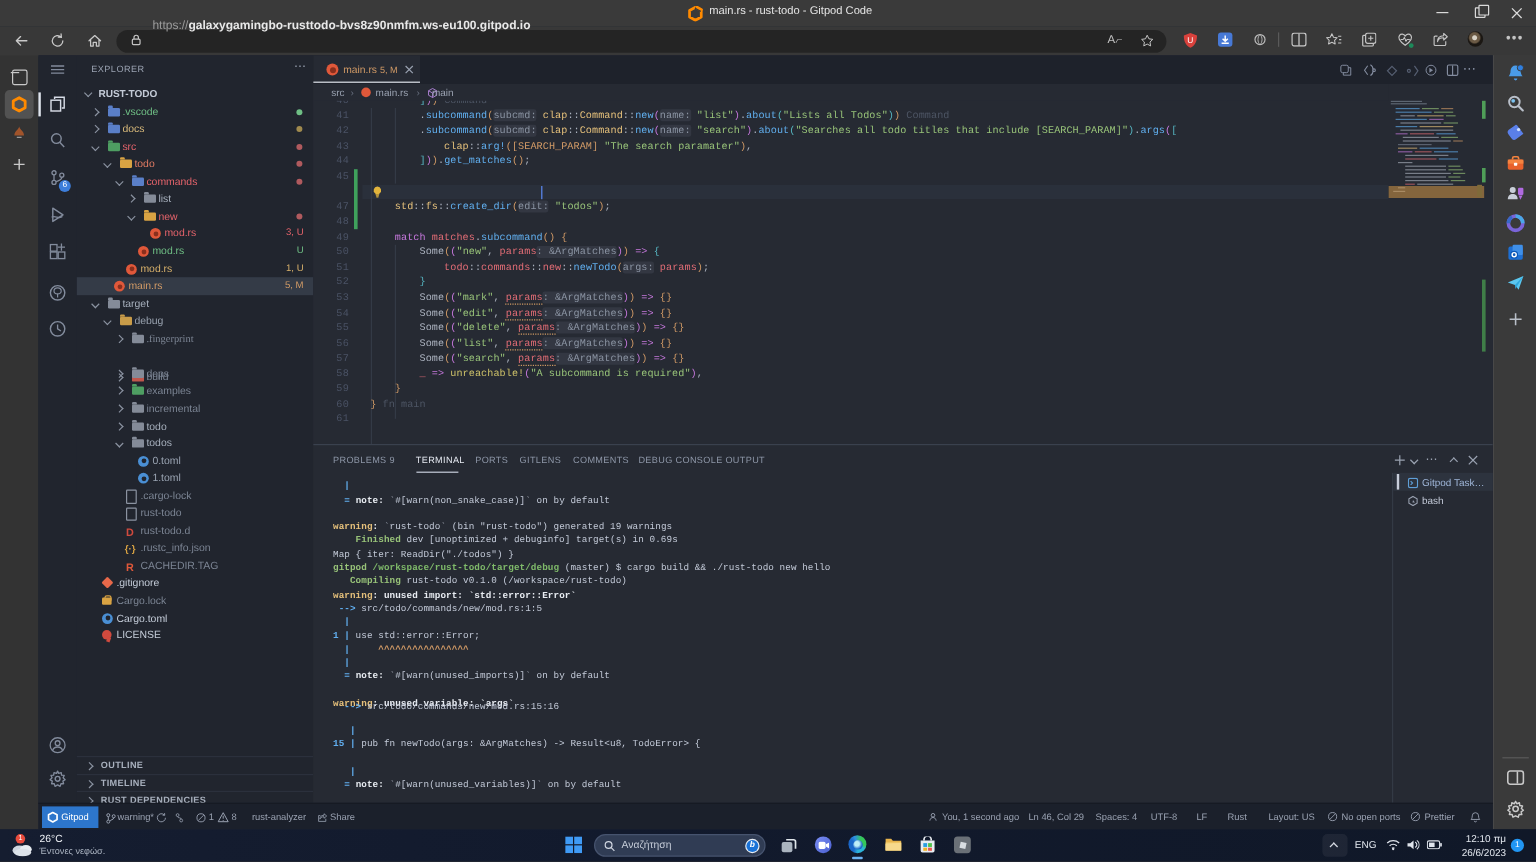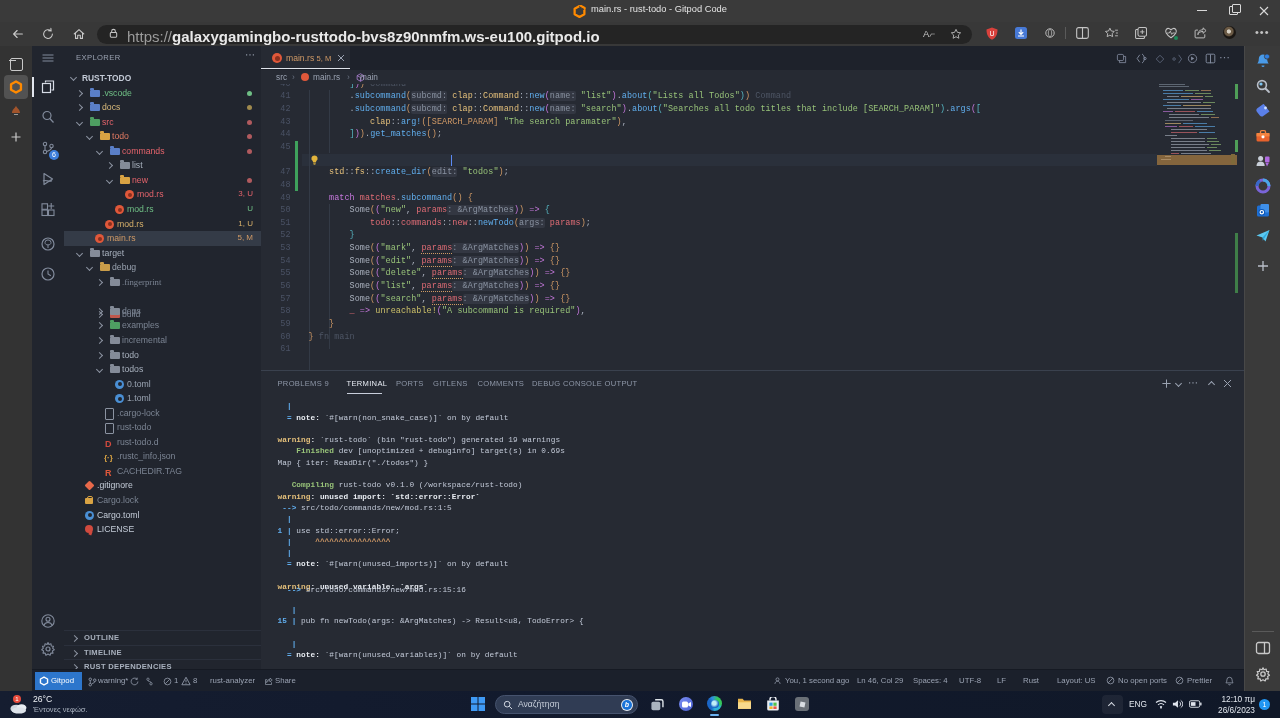--- a/index.html
+++ b/index.html
@@ -68,21 +68,21 @@
     <path d="M13 8 a5 5 0 1 1 -1.5 -3.5 M11.3 1.5 L11.6 4.6 L8.6 4.4" stroke="#c9c9c9" stroke-width="1.2" fill="none" stroke-linecap="round"></path>
   </svg>
 <svg class="a" style="left:72px;top:27px" width="14" height="14" viewBox="0 0 16 16">
     <path d="M2.5 8 L8 3 L13.5 8 M4 7 V13 H6.5 V9.5 H9.5 V13 H12 V7" stroke="#c9c9c9" stroke-width="1.2" fill="none" stroke-linecap="round" stroke-linejoin="round"></path>
   </svg>
 <div id="pill" class="a"></div>
 <svg class="a" style="left:108px;top:28px" width="11" height="11" viewBox="0 0 12 12">
     <rect x="2.5" y="5" width="7" height="5" rx="1" fill="none" stroke="#c4c4c4" stroke-width="1.1"></rect>
     <path d="M4 5 V3.5 a2 2 0 0 1 4 0 V5" fill="none" stroke="#c4c4c4" stroke-width="1.1"></path>
   </svg>
-<div class="a" style="left:127px;top:28px;font-size:15px;color:#9b9b9b">https://<span style="color:#e9e9e9;font-weight:bold">galaxygamingbo-rusttodo-bvs8z90nmfm.ws-eu100.gitpod.io</span></div>
+<div class="a" style="left:127px;top:16px;font-size:10px;color:#9b9b9b">https://<span style="color:#e9e9e9;font-weight:bold">galaxygamingbo-rusttodo-bvs8z90nmfm.ws-eu100.gitpod.io</span></div>
 <div class="a" style="left:923px;top:28px;font-size:9.5px;color:#c4c4c4">A<span style="font-size:7px">⦧</span></div>
 <svg class="a" style="left:950px;top:27.5px" width="12" height="12" viewBox="0 0 16 16">
     <path d="M8 1.8 L9.9 5.8 L14.2 6.4 L11.1 9.4 L11.8 13.7 L8 11.6 L4.2 13.7 L4.9 9.4 L1.8 6.4 L6.1 5.8 Z" fill="none" stroke="#c4c4c4" stroke-width="1.1" stroke-linejoin="round"></path>
   </svg>
 <svg class="a" style="left:986px;top:27px" width="12" height="13" viewBox="0 0 12 13">
     <path d="M6 0.5 L11.5 2.5 C11.5 8 9.5 11 6 12.7 C2.5 11 0.5 8 0.5 2.5 Z" fill="#d8413c"></path>
     <text x="6" y="8.6" font-size="7" fill="#fff" text-anchor="middle" font-family="Liberation Sans">U</text>
   </svg>
 <div class="a" style="left:1015px;top:27px;width:12px;height:12px;border-radius:2.5px;background:#4779d6"></div>
 <svg class="a" style="left:1017px;top:29px" width="8" height="8" viewBox="0 0 8 8">
@@ -604,35 +604,50 @@
 <span class="chev d" style="left:948px;top:11px;border-color:#9aa2b1;transform:rotate(-135deg)"></span>
 <svg class="a" style="left:962px;top:8px" width="9" height="9" viewBox="0 0 9 9">
           <path d="M1 1 L8 8 M8 1 L1 8" stroke="#9aa2b1" stroke-width="1"></path>
         </svg>
 <div class="tl" style="top:30.2px"><span class="tb">  |</span></div>
 <div class="tl" style="top:41.5px"><span class="tb">  =</span> <span class="tw">note:</span> `#[warn(non_snake_case)]` on by default</div>
 <div class="tl" style="top:52.8px"></div>
 <div class="tl" style="top:64.1px"><span class="ty">warning</span><span class="tw">:</span> `rust-todo` (bin "rust-todo") generated 19 warnings</div>
 <div class="tl" style="top:75.4px">    <span class="tg">Finished</span> dev [unoptimized + debuginfo] target(s) in 0.69s</div>
 <div class="tl" style="top:86.7px">Map { iter: ReadDir("./todos") }</div>
+<div class="tl" style="top:98px"><span class="tg">gitpod</span> <span class="tgp">/workspace/rust-todo/target/debug</span> (master) $ cargo build &amp;&amp; ./rust-todo new hello</div>
 <div class="tl" style="top:109.3px">   <span class="tg">Compiling</span> rust-todo v0.1.0 (/workspace/rust-todo)</div>
 <div class="tl" style="top:120.6px"><span class="ty">warning</span><span class="tw">: unused import: `std::error::Error`</span></div>
 <div class="tl" style="top:131.9px"> <span class="tb">--&gt;</span> src/todo/commands/new/mod.rs:1:5</div>
 <div class="tl" style="top:143.2px"><span class="tb">  |</span></div>
 <div class="tl" style="top:154.5px"><span class="tb">1 |</span> use std::error::Error;</div>
 <div class="tl" style="top:165.8px"><span class="tb">  |</span>     <span class="tor">^^^^^^^^^^^^^^^^</span></div>
 <div class="tl" style="top:177.1px"><span class="tb">  |</span></div>
 <div class="tl" style="top:188.4px"><span class="tb">  =</span> <span class="tw">note:</span> `#[warn(unused_imports)]` on by default</div>
 <div class="tl" style="top:199.7px"></div>
 <div class="tl" style="top:211px"><span class="ty">warning</span><span class="tw">: unused variable: `args`</span></div>
 <div class="tl" style="top:214px">  <span class="tb">--&gt;</span> src/todo/commands/new/mod.rs:15:16</div>
 <div class="tl" style="top:233.6px"><span class="tb">   |</span></div>
 <div class="tl" style="top:244.9px"><span class="tb">15 |</span> pub fn newTodo(args: &amp;ArgMatches) -&gt; Result&lt;u8, TodoError&gt; {</div>
 <div class="tl" style="top:267.5px"><span class="tb">   |</span></div>
 <div class="tl" style="top:278.8px"><span class="tb">  =</span> <span class="tw">note:</span> `#[warn(unused_variables)]` on by default</div>
+<div class="a" style="left:899px;top:23px;width:84px;height:276px;border-left:1px solid #333a45">
+<div class="a" style="left:0px;top:0px;width:84px;height:15px;background:#2d333e"></div>
+<div class="a" style="left:3px;top:1px;width:2px;height:13px;background:#c8cedb"></div>
+<svg class="a" style="left:12px;top:3.5px" width="9" height="9" viewBox="0 0 10 10">
+            <rect x="0.8" y="0.8" width="8.4" height="8.4" rx="1.5" fill="none" stroke="#5f9fd8" stroke-width="1.1"></rect>
+            <path d="M2.8 3.2 L4.6 5 L2.8 6.8" stroke="#5f9fd8" stroke-width="1" fill="none"></path>
+          </svg>
+<div class="a" style="left:24px;top:3px;font-size:8.3px;color:#9fb6d8">Gitpod Task…</div>
+<svg class="a" style="left:12px;top:18.5px" width="9" height="9" viewBox="0 0 10 10">
+            <path d="M5 0.8 L8.8 3 V7 L5 9.2 L1.2 7 V3 Z" fill="none" stroke="#9aa2b1" stroke-width="1"></path>
+            <path d="M5 4 L6.8 6.5 H4.5 Z" fill="#9aa2b1"></path>
+          </svg>
+<div class="a" style="left:24px;top:18px;font-size:8.3px;color:#c3cad8">bash</div>
+</div>
 </div>
 </div>
 <div id="statusbar" class="a">
 <div class="a" style="left:3px;top:2px;width:47px;height:18px;background:#2d76cc"></div>
 <svg class="a" style="left:7px;top:6px" width="10" height="10" viewBox="0 0 24 24">
         <path d="M12 2.5 L20.5 7.2 V16.8 L12 21.5 L3.5 16.8 V7.2 Z" fill="none" stroke="#fff" stroke-width="3.4" stroke-linejoin="round"></path>
       </svg>
 <div class="a" style="left:19px;top:6px;font-size:7.8px;color:#fff">Gitpod</div>
 <svg class="a" style="left:56px;top:6.5px" width="9" height="10" viewBox="0 0 10 11">
         <circle cx="2.5" cy="2.5" r="1.4" fill="none" stroke="#9aa2b2" stroke-width="0.9"></circle>

